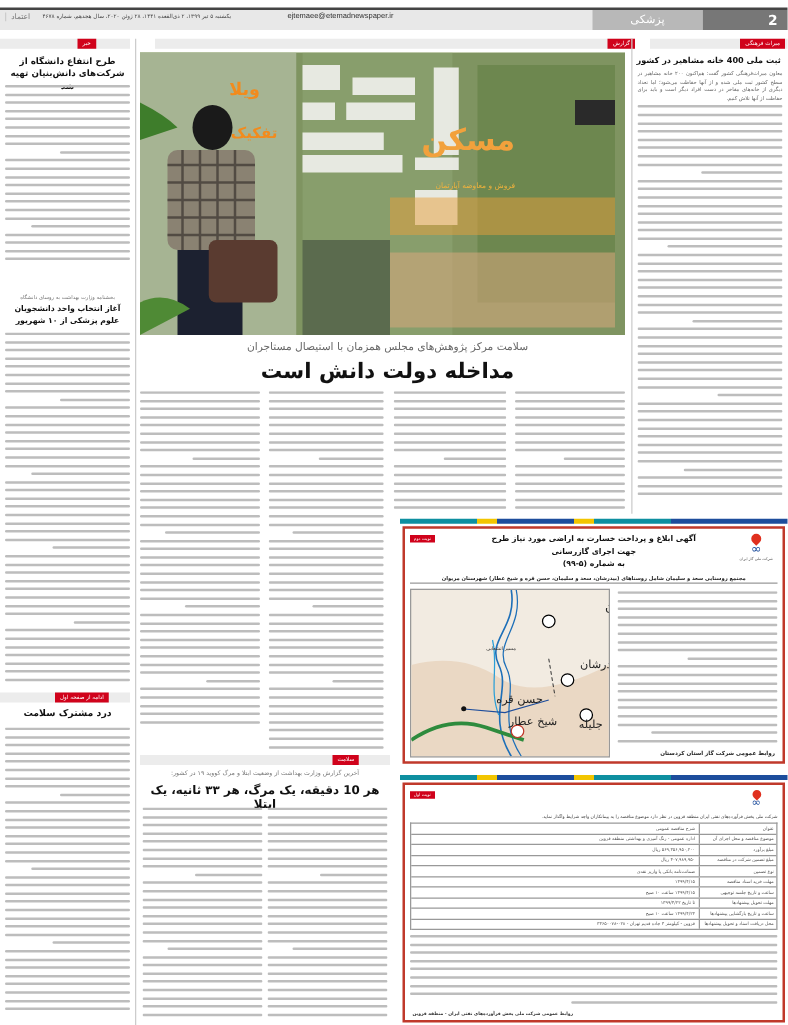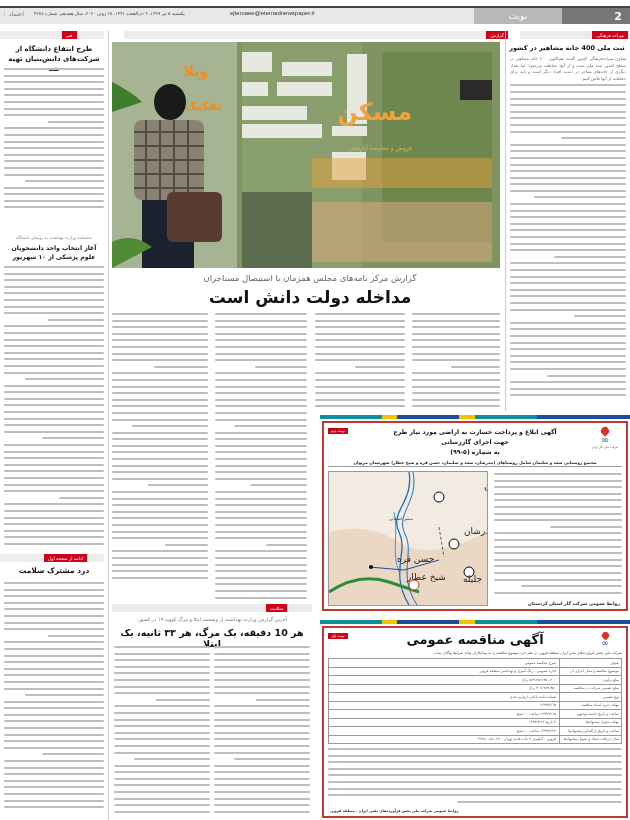--- a/index.html
+++ b/index.html
@@ -24,21 +24,21 @@
   .cellrow { display: flex; border-bottom: 1px solid #999; font-size: 3.6px; color: #555; height: 8.5px; align-items: center; }
   .cellrow .k { width: 62px; border-left: 1px solid #999; padding-right: 2px; height: 100%; display: flex; align-items: center; }
   .cellrow .v { flex: 1; padding-right: 3px; }
 </style>
 </head>
 <body>
 
 <div class="topline"></div>
 <div class="masthead">
   <div class="page-no">2</div>
-  <div class="section-name">نوبت</div>
+  <div class="section-name">پزشکی</div>
   <div class="email">ejtemaee@etemadnewspaper.ir</div>
   <div class="dateline">یکشنبه ۵ تیر ۱۳۹۹، ۲ ذی‌القعده ۱۴۴۱، ۲۸ ژوئن ۲۰۲۰، سال هجدهم، شماره ۴۶۷۸</div>
   <div class="logo-mini">اعتماد</div>
 </div>
 
 <div class="sec-bar" style="right:0;top:31px;width:110px;"></div>
 <div class="sec-tag" style="right:2px;top:31px;">میراث فرهنگی</div>
 <div class="sec-bar" style="right:122px;top:31px;width:384px;"></div>
 <div class="sec-tag" style="right:122px;top:31px;">گزارش</div>
 <div class="sec-bar" style="left:0;top:31px;width:104px;"></div>
@@ -142,21 +142,21 @@
           <line x1="76" y1="78" x2="76" y2="158"></line>
       </g>
       <rect x="30" y="158" width="52" height="68" fill="#1c2130"></rect>
       <rect x="55" y="150" width="55" height="50" rx="6" fill="#5a3b30"></rect>
     </g>
     <path d="M0 40 Q20 50 30 60 L0 70 Z" fill="#3e7d2b"></path>
     <path d="M0 200 Q20 190 40 205 L0 226 Z" fill="#4f8a35"></path>
   </svg>
 </div>
 
-<div class="h-head" style="position:absolute;left:120px;top:273px;width:380px;font-size:8.5px;color:#666;font-weight:normal;">گزارش مرکز نامه‌های مجلس همزمان با استیصال مستاجران</div>
+<div class="h-head" style="position:absolute;left:120px;top:273px;width:380px;font-size:8.5px;color:#666;font-weight:normal;">سلامت مرکز پژوهش‌های مجلس همزمان با استیصال مستاجران</div>
 <div class="h-head" style="position:absolute;left:120px;top:287px;width:380px;font-size:17px;color:#111;">مداخله دولت دانش است</div>
 
 <div class="lines" style="left:412px;top:313px;width:88px;height:98px;" id="mc1">
     <div class="ln" style="width: 100%; margin-left: auto;"></div>
     <div class="ln" style="width: 100%; margin-left: auto;"></div>
     <div class="ln" style="width: 100%; margin-left: auto;"></div>
     <div class="ln" style="width: 100%; margin-left: auto;"></div>
     <div class="ln" style="width: 100%; margin-left: auto;"></div>
     <div class="ln" style="width: 100%; margin-left: auto;"></div>
     <div class="ln" style="width: 100%; margin-left: auto;"></div>
@@ -511,21 +511,20 @@
 </div>
 
 <div class="box" style="left:320px;top:620px;width:310px;height:200px;border-width:0;">
   <div class="stripe"></div>
   <div style="position:absolute;left:2px;top:6px;right:2px;bottom:2px;border:2px solid #c0392b;">
     <div style="position:absolute;right:6px;top:4px;width:30px;text-align:center;">
       <div style="width:7px;height:7px;background:#e0301e;border-radius:50% 50% 50% 0;margin:0 auto;transform:rotate(-45deg);"></div>
       <div style="font-size:9px;color:#1d4d9c;line-height:9px;">∞</div>
     </div>
     <div style="position:absolute;left:4px;top:5px;background:#d0021b;color:#fff;font-size:3.5px;padding:1px 3px;">نوبت اول</div>
-    <div class="h-head" style="position:absolute;left:40px;right:40px;top:4px;font-size:13px;">آگهی مناقصه عمومی</div>
     <div style="position:absolute;left:4px;right:4px;top:23px;font-size:3.6px;color:#444;">شرکت ملی پخش فرآورده‌های نفتی ایران منطقه قزوین در نظر دارد موضوع مناقصه را به پیمانکاران واجد شرایط واگذار نماید.</div>
     <div style="position:absolute;left:4px;right:4px;top:30px;border:1px solid #999;border-bottom:0;" id="tbl">
         <div class="cellrow">
           <div class="k">عنوان</div>
           <div class="v">شرح مناقصه عمومی</div>
         </div>
         <div class="cellrow">
           <div class="k">موضوع مناقصه و محل اجرای آن</div>
           <div class="v">اداره عمومی - رنگ آمیزی و بهداشتی منطقه قزوین</div>
         </div>

